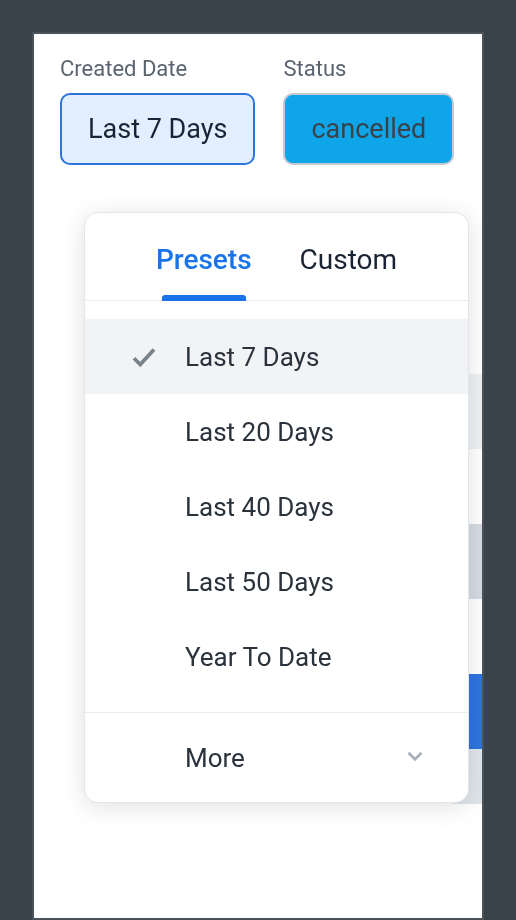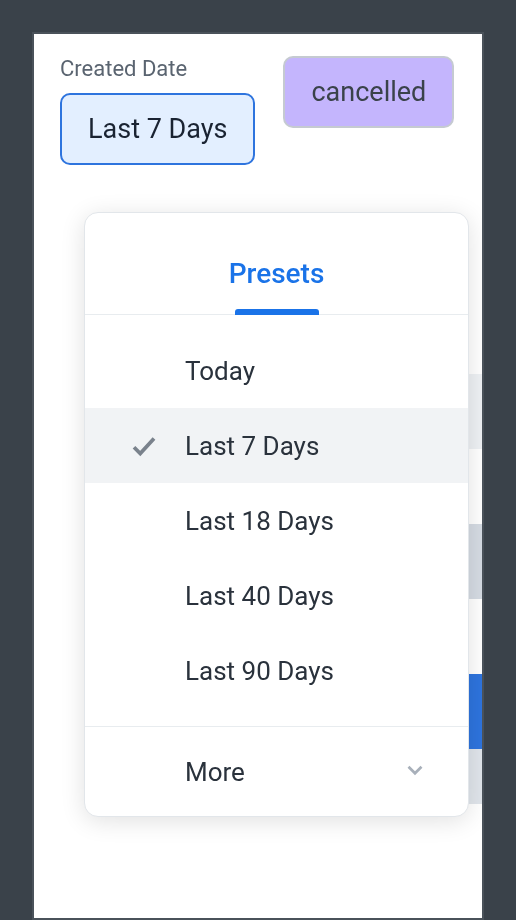--- a/index.html
+++ b/index.html
@@ -49,21 +49,21 @@
       font-size: 27px;
       color: #1a2332;
       white-space: nowrap;
       cursor: pointer;
     }
     .filter-button.active {
       background: #e3efff;
       border: 2px solid #2e74de;
     }
     .filter-button.neutral {
-      background: #c4b5fd;
+      background: #0ea5e9;
       border: 2px solid #c5cad1;
       color: #3a424a;
     }
     .bg-letter {
       position: absolute;
       top: 232px;
       right: 0;
       width: 40px;
       font-size: 32px;
       color: #1a2332;
@@ -103,21 +103,20 @@
       font-size: 28px;
       color: #1a2332;
       font-weight: 400;
       padding-bottom: 24px;
       position: relative;
       cursor: pointer;
     }
     .tab.active {
       color: #1a73e8;
       font-weight: 500;
-      margin-top: 14px;
     }
     .tab.active::after {
       content: "";
       position: absolute;
       bottom: -1px;
       left: 50%;
       transform: translateX(-50%);
       width: 84px;
       height: 6px;
       background: #1a73e8;
@@ -177,20 +176,21 @@
 <div class="outer-frame">
 
   <div class="filters-row">
     <div class="filter-group">
       <div class="filter-label">Created Date</div>
       <div class="filter-button active">
         <span>Last 7 Days</span>
       </div>
     </div>
     <div class="filter-group">
+      <div class="filter-label">Status</div>
       <div class="filter-button neutral">
         <span>cancelled</span>
       </div>
     </div>
   </div>
 
   <div class="bg-letter">U</div>
 
   <div class="bg-bars">
     <div class="bg-bar" style="background:#eef1f4"></div>
@@ -198,54 +198,55 @@
     <div class="bg-bar" style="background:#d5dbe3"></div>
     <div class="bg-bar" style="background:#ffffff"></div>
     <div class="bg-bar" style="background:#2e74de"></div>
     <div class="bg-bar" style="background:#e0e5eb;height:55px"></div>
   </div>
 
   <div class="dropdown">
 
     <div class="tabs">
       <div class="tab active">Presets</div>
+      <div class="tab">Custom</div>
     </div>
 
     <div class="options">
 
-      <div class="option">
-        <span class="check-slot"></span>
-        <span>Today</span>
-      </div>
 
 
       <div class="option selected">
         <span class="check-slot">
           <svg viewBox="0 0 24 24">
               <polyline points="4 13 9 18 20 6"></polyline>
             </svg>
         </span>
         <span>Last 7 Days</span>
       </div>
 
       <div class="option">
         <span class="check-slot"></span>
-        <span>Last 18 Days</span>
+        <span>Last 20 Days</span>
       </div>
 
       <div class="option">
         <span class="check-slot"></span>
         <span>Last 40 Days</span>
       </div>
 
       <div class="option">
         <span class="check-slot"></span>
-        <span>Last 90 Days</span>
-      </div>
-
+        <span>Last 50 Days</span>
+      </div>
+
+      <div class="option">
+        <span class="check-slot"></span>
+        <span>Year To Date</span>
+      </div>
 
     </div>
 
     <div class="more-row">
       <span class="more-label">More</span>
       <span>
         <svg viewBox="0 0 24 24">
             <polyline points="6 9 12 15 18 9"></polyline>
           </svg>
       </span>

